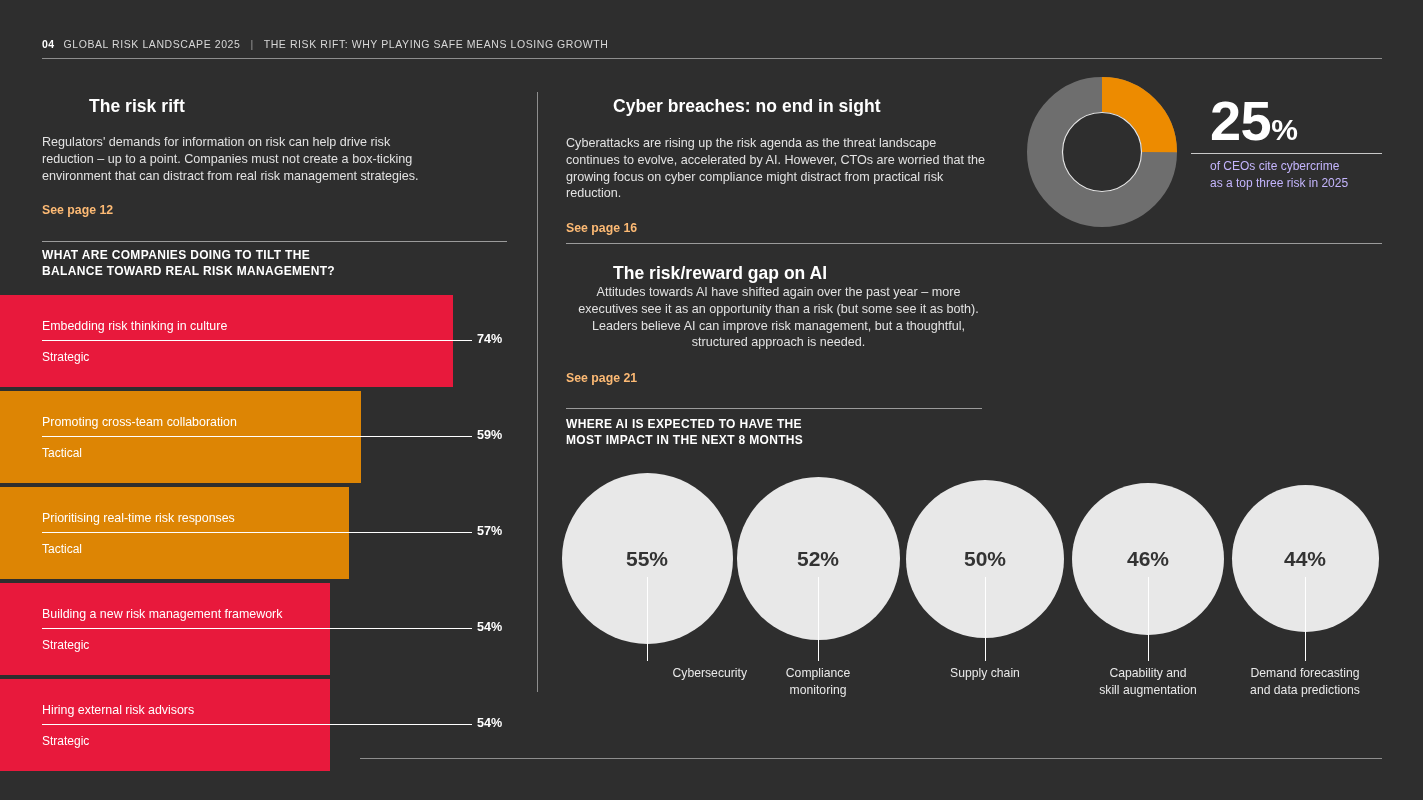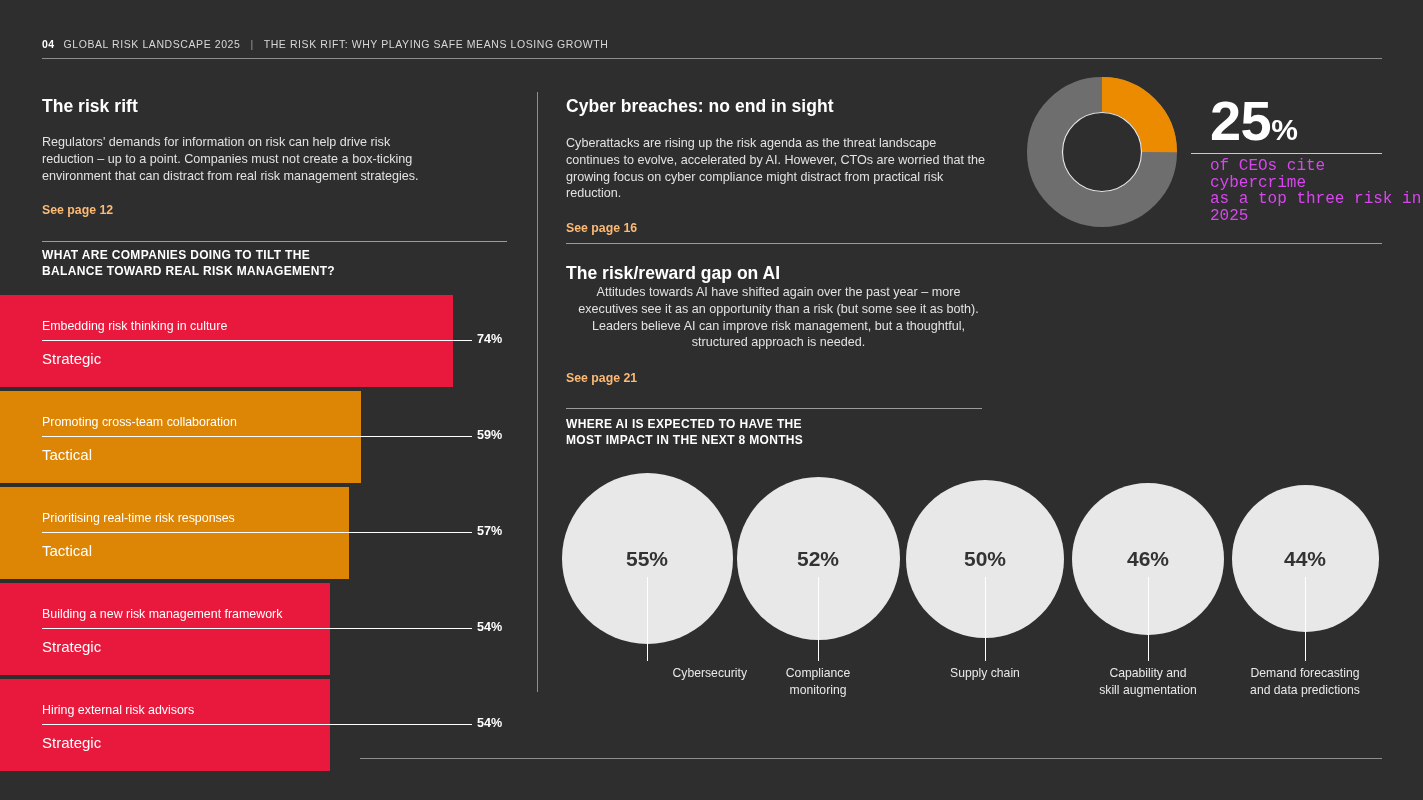--- a/index.html
+++ b/index.html
@@ -13,39 +13,39 @@
 
   
   .header { position: absolute; left: 42px; top: 38px; width: 1340px; }
   .header-line { display: flex; align-items: baseline; gap: 9px;
     font-size: 10.5px; letter-spacing: .055em; color: #d8d8d8; white-space: nowrap; }
   .header-num { font-weight: 700; color: #ffffff; letter-spacing: .04em; }
   .header-sep { color: #9a9a9a; padding: 0 1px; }
   .header-rule { position: absolute; left: 0; top: 20px; width: 1340px; height: 1px; background: #8e8e8e; }
 
   
-  .h2 { font-size: 17.5px; font-weight: 700; color: #ffffff; letter-spacing: .002em; }
+  .h2 { font-size: 17.5px; font-weight: 700; color: #ffffff; letter-spacing: .002em; margin-left: 47px; }
   .body-copy { font-size: 12.6px; line-height: 16.8px; color: #e2e2e2; }
   .see-page { font-size: 12.3px; font-weight: 700; color: #fdba74; }
   .kicker { font-size: 12px; font-weight: 700; color: #ffffff; letter-spacing: .028em; line-height: 16px; }
 
   
   .col-left { position: absolute; left: 42px; top: 96px; width: 465px; }
   .col-left .body-copy { margin-top: 17px; width: 400px; }
   .col-left .see-page { margin-top: 19px; }
   .left-rule { position: absolute; left: 42px; top: 241px; width: 465px; height: 1px; background: #9b9b9b; }
   .left-kicker { position: absolute; left: 42px; top: 247px; width: 465px; }
 
   
   .bars { position: absolute; left: 0; top: 295px; width: 520px; }
   .bar-row { position: relative; height: 92px; margin-bottom: 4px; }
   .bar-fill { position: absolute; left: 0; top: 0; height: 92px; }
   .bar-label { position: absolute; left: 42px; top: 24px; font-size: 12.4px; color: #ffffff; white-space: nowrap; }
   .bar-inner-rule { position: absolute; left: 42px; top: 45px; height: 1px; background: #ffffff; }
-  .bar-cat { position: absolute; left: 42px; top: 55px; font-size: 15px; color: #ffffff; white-space: nowrap; }
+  .bar-cat { position: absolute; left: 42px; top: 55px; font-size: 12px; color: #ffffff; white-space: nowrap; }
   .bar-leader { position: absolute; top: 45px; height: 1px; background: #ffffff; }
   .bar-pct { position: absolute; top: 37px; font-size: 12.6px; font-weight: 700; color: #ffffff; white-space: nowrap; }
 
   .bottom-rule { position: absolute; left: 360px; top: 758px; width: 1022px; height: 1px; background: #8e8e8e; }
 
   
   .v-divider { position: absolute; left: 537px; top: 92px; width: 1px; height: 600px; background: #8e8e8e; }
 
   
   .col-mid { position: absolute; left: 566px; top: 96px; width: 430px; }
@@ -59,21 +59,21 @@
 
   .ai-rule { position: absolute; left: 566px; top: 408px; width: 416px; height: 1px; background: #9b9b9b; }
   .ai-kicker { position: absolute; left: 566px; top: 416px; width: 430px; }
 
   
   .donut-wrap { position: absolute; left: 1027px; top: 77px; width: 150px; height: 150px; }
   .stat-block { position: absolute; left: 1210px; top: 93px; width: 200px; }
   .stat-big { font-size: 56px; font-weight: 700; color: #ffffff; line-height: 56px; letter-spacing: -.01em; }
   .stat-big .pct { font-size: 30px; font-weight: 700; letter-spacing: 0; }
   .stat-rule { position: absolute; left: 1191px; top: 153px; width: 191px; height: 1px; background: #c9c9c9; }
-  .stat-sub { position: absolute; left: 1210px; top: 158px; font-size: 16px; line-height: 16.5px; color: #d946ef; font-family: Liberation Mono, monospace; }
+  .stat-sub { position: absolute; left: 1210px; top: 158px; font-size: 12px; line-height: 16.5px; color: #c4b5fd; }
 
   
   .bubbles { position: absolute; left: 555px; top: 465px; width: 868px; height: 240px; }
   .bubble-item { position: absolute; top: 0; }
   .bubble { position: absolute; border-radius: 50%; background: #e8e8e8;
     display: flex; align-items: center; justify-content: center; }
   .bubble-pct { font-size: 21px; font-weight: 700; color: #333333; }
   .bubble-leader { position: absolute; width: 1px; background: #ffffff; }
   .bubble-cap { position: absolute; font-size: 12.2px; line-height: 16.8px; color: #e9e9e9;
     text-align: center; white-space: pre-line; }

